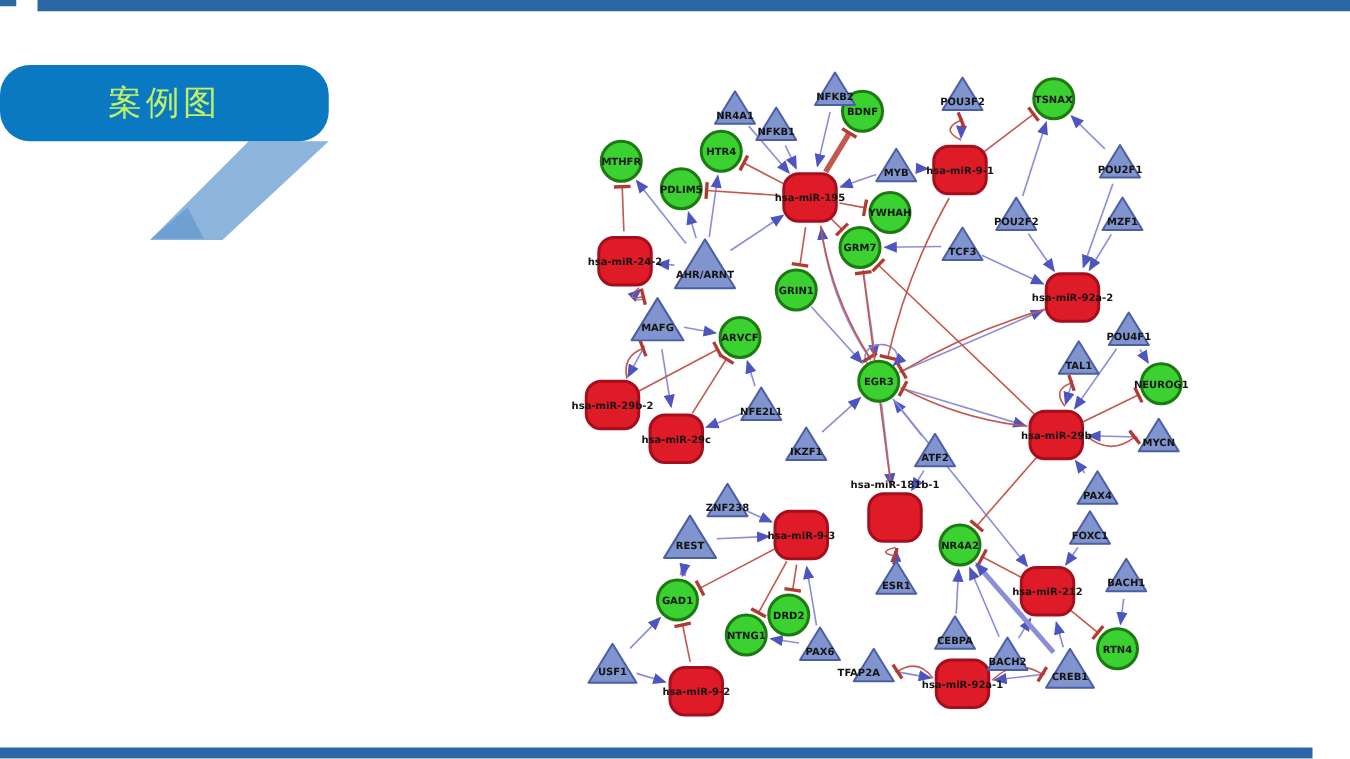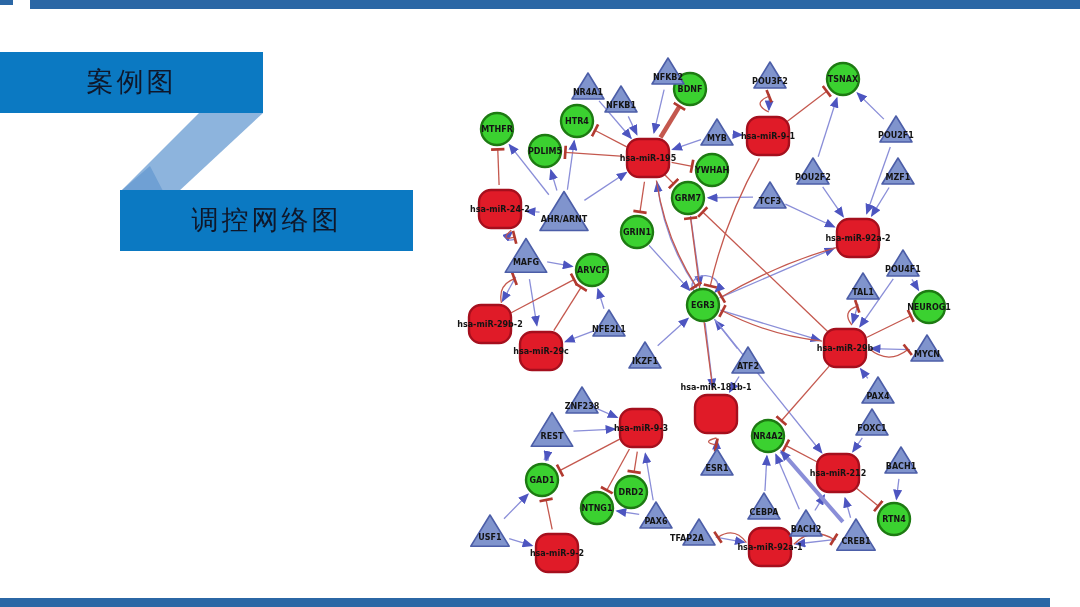--- a/index.html
+++ b/index.html
@@ -1,20 +1,20 @@
 <!DOCTYPE html>
 <html><head>
 <meta charset="utf-8">
 <style>
   html,body{margin:0;padding:0;background:#ffffff;}
   .slide{position:relative;width:1080px;height:607px;background:#ffffff;overflow:hidden;
          font-family:"Liberation Sans",sans-serif;}
   .accent{position:absolute;}
-  .banner{position:absolute;color:#0f172a;text-align:center;
-          font-size:27px;letter-spacing:3px;line-height:61px;height:61px;}
+  .banner{position:absolute;color:#bef264;text-align:center;
+          font-size:27px;letter-spacing:3px;line-height:61px;height:61px;border-radius:24px;}
   #banner1{left:0;top:52px;width:263px;}
   #banner2{left:120px;top:190px;width:293px;}
   #netsvg{position:absolute;left:0;top:0;}
   .edge{fill:none;stroke-width:1.3px;}
   .nlabel{font:bold 8px "DejaVu Sans",sans-serif;fill:#141414;text-anchor:middle;}
 </style>
 </head>
 <body>
 
 <div class="slide">
@@ -240,16 +240,13 @@
         <polygon points="717,449 701,475 733,475" stroke-linejoin="round" fill="#8094cd" stroke="#4c5ea8" stroke-width="1.6"></polygon>
         <text x="717" y="471" class="nlabel">ESR1</text>
         <polygon points="699,519 683,545 715,545" stroke-linejoin="round" fill="#8094cd" stroke="#4c5ea8" stroke-width="1.6"></polygon>
         <text x="687" y="541" class="nlabel">TFAP2A</text>
       </g>
   </svg>
 
   <div class="banner" id="banner1" style="background-color: rgb(11, 121, 194);">
     <span>案例图</span>
   </div>
-  <div class="banner" id="banner2" style="background-color: rgb(11, 121, 194);">
-    <span>调控网络图</span>
-  </div>
 </div>
 
 </body></html>

